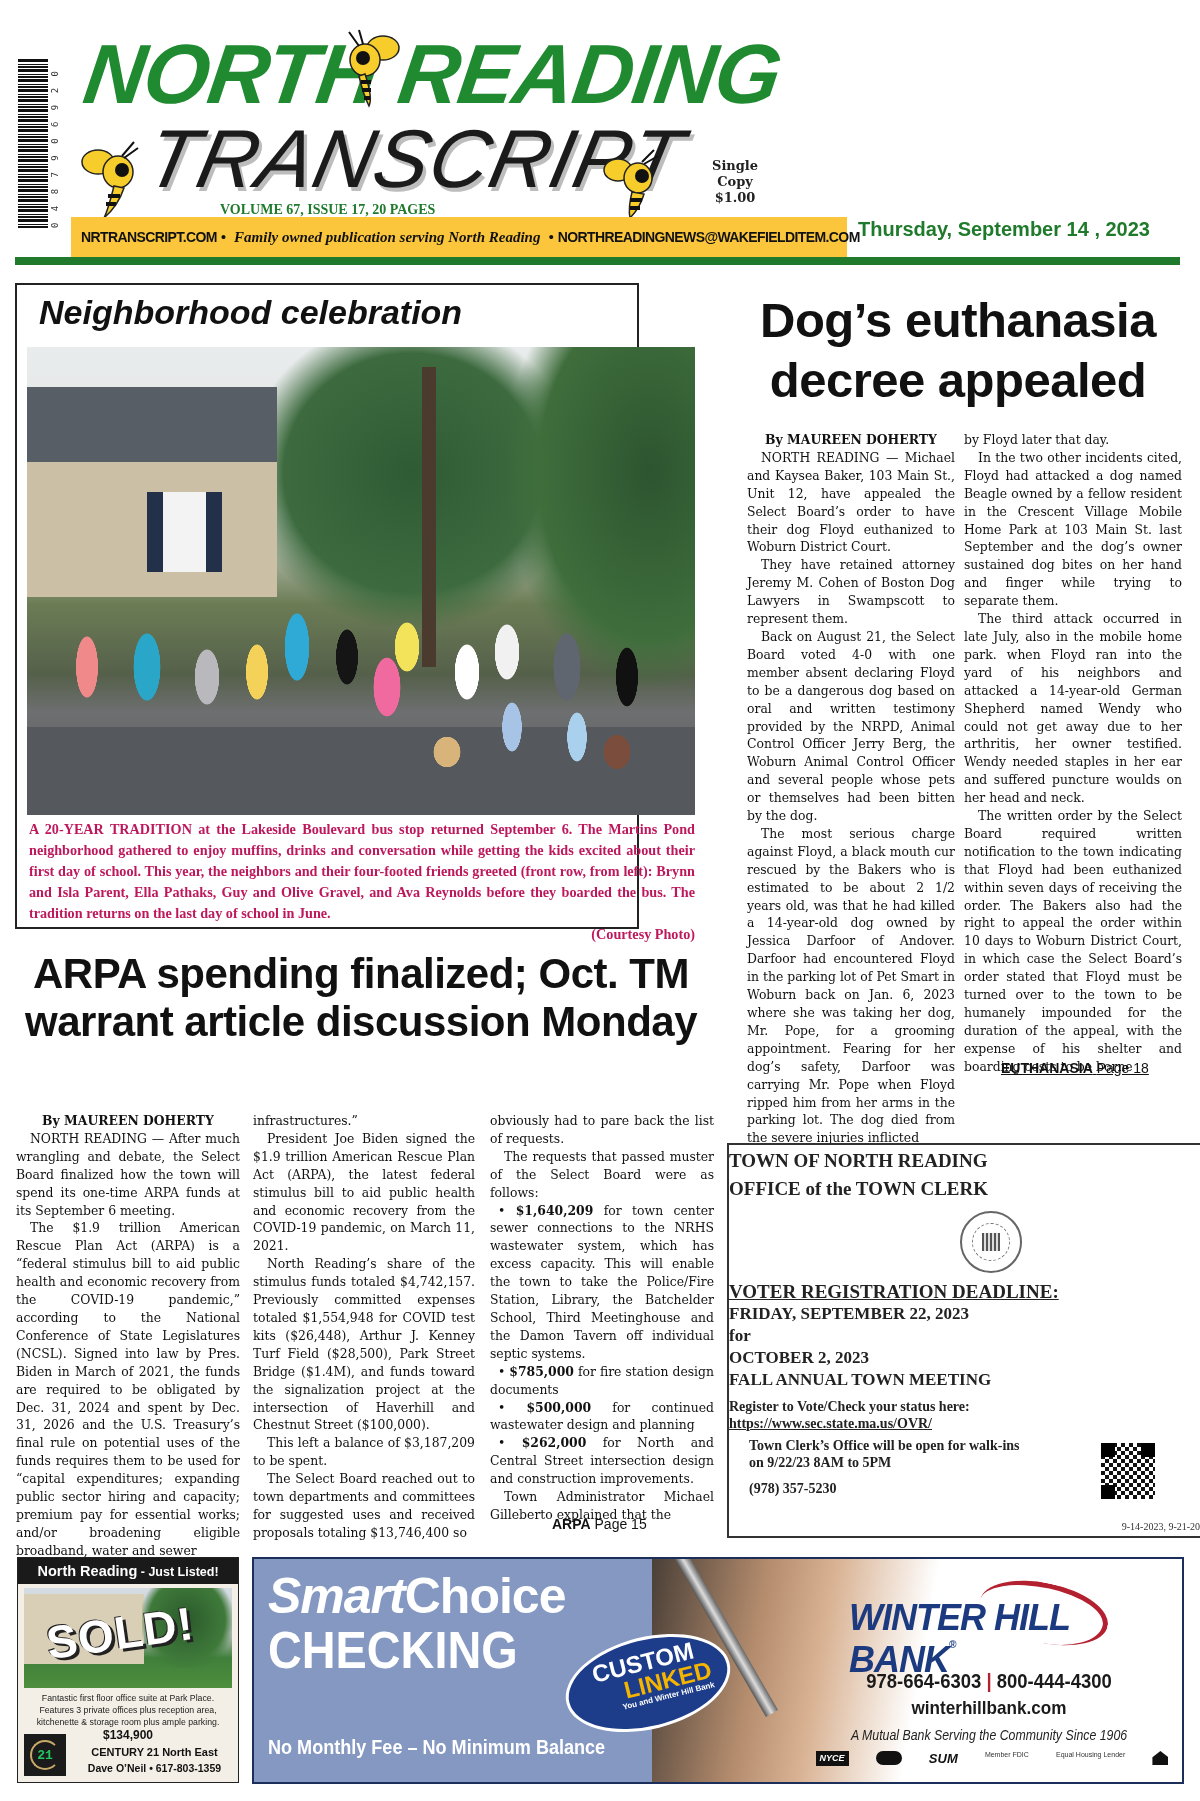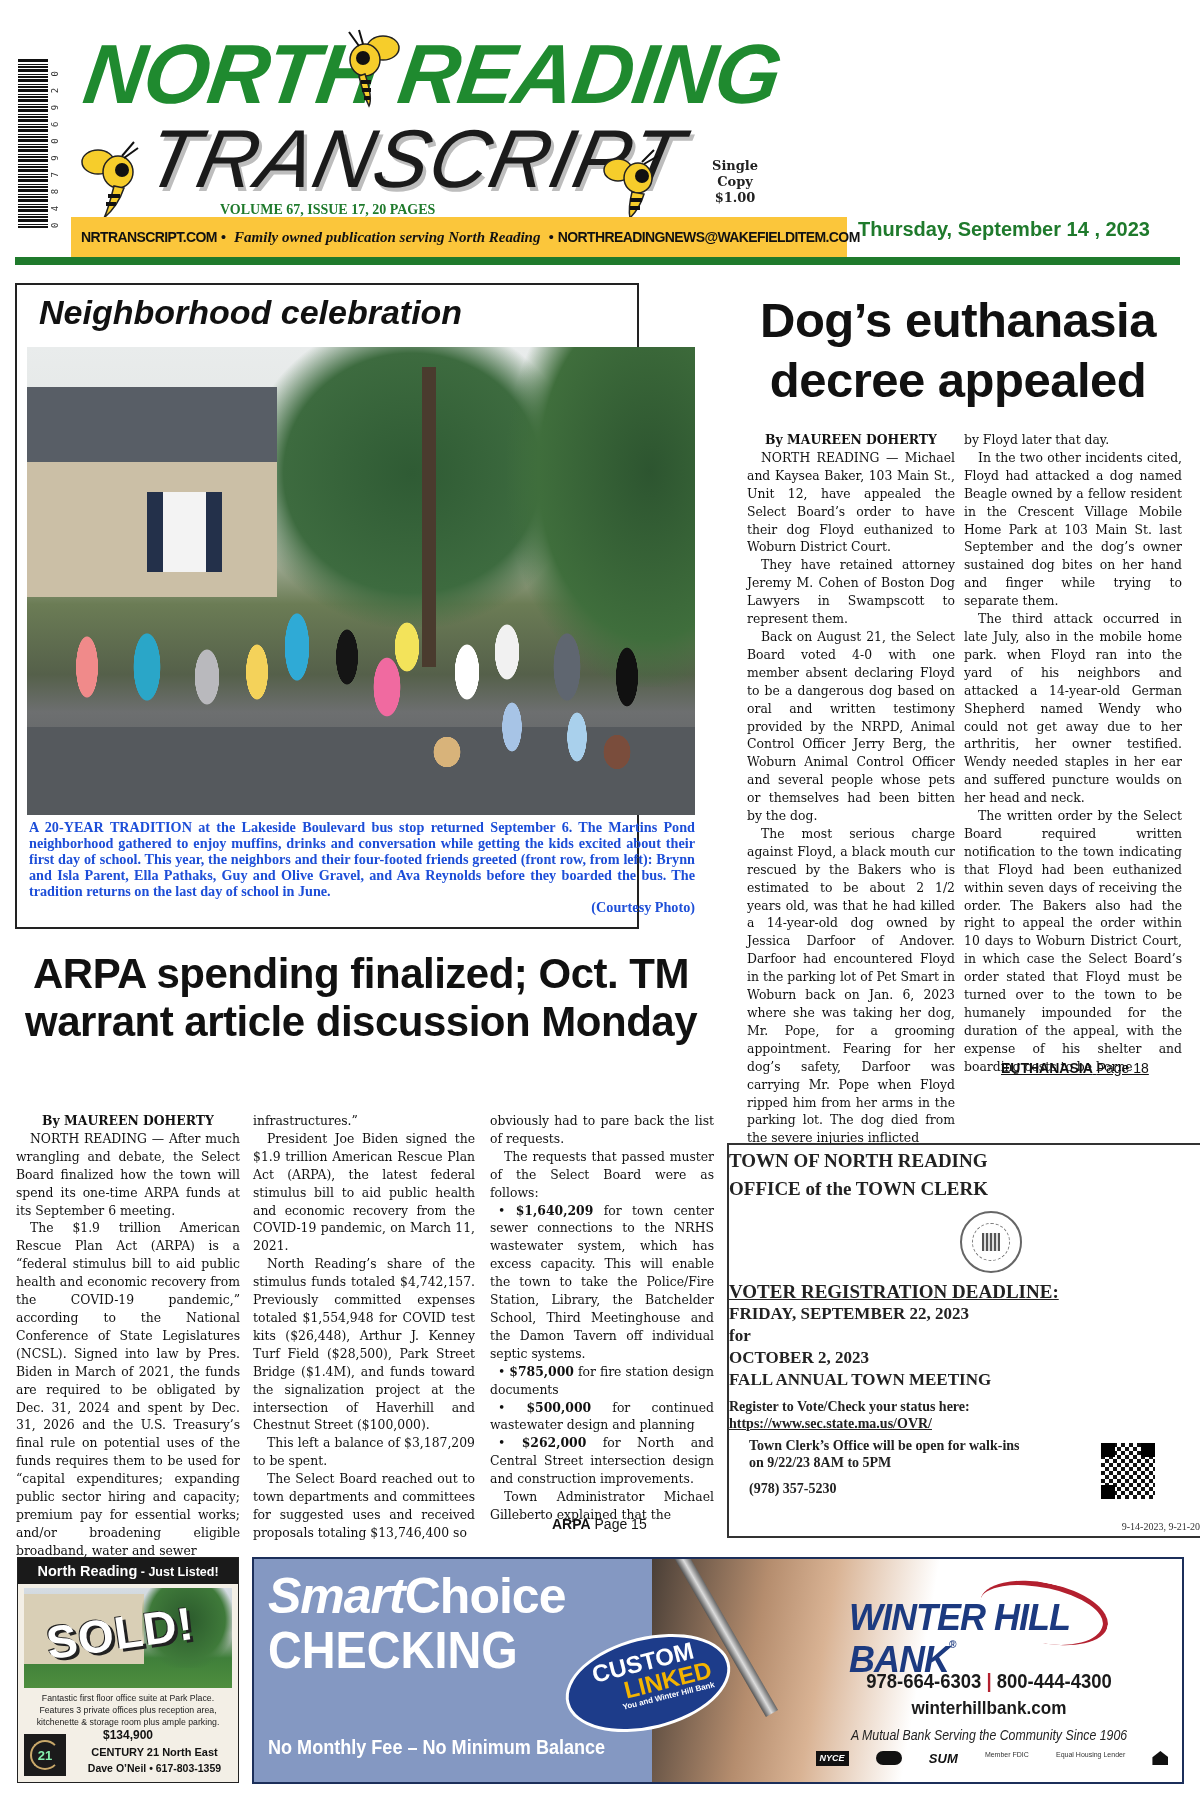--- a/index.html
+++ b/index.html
@@ -50,21 +50,21 @@
       radial-gradient(ellipse 22px 48px at 330px 110px, #f06aa0 60%, transparent 62%),
       radial-gradient(ellipse 20px 40px at 350px 70px, #f3e35a 60%, transparent 62%),
       radial-gradient(ellipse 20px 45px at 410px 95px, #ffffff 60%, transparent 62%),
       radial-gradient(ellipse 20px 45px at 450px 75px, #f1f1f1 60%, transparent 62%),
       radial-gradient(ellipse 22px 55px at 510px 90px, #5f6670 60%, transparent 62%),
       radial-gradient(ellipse 18px 48px at 570px 100px, #111 60%, transparent 62%),
       radial-gradient(ellipse 16px 40px at 455px 150px, #a7c4e6 60%, transparent 62%),
       radial-gradient(ellipse 16px 40px at 520px 160px, #a9d0ec 60%, transparent 62%),
       radial-gradient(ellipse 22px 25px at 390px 175px, #d8b37a 60%, transparent 62%),
       radial-gradient(ellipse 22px 28px at 560px 175px, #7a4d3c 60%, transparent 62%); }
-  .caption { position: absolute; left: 12px; top: 534px; width: 666px; font-family: "Liberation Serif", serif; font-weight: bold; font-size: 14.2px; line-height: 16px; text-align: justify; color: #1d4ed8; }
+  .caption { position: absolute; left: 12px; top: 534px; width: 666px; font-family: "Liberation Serif", serif; font-weight: bold; font-size: 14.2px; line-height: 21px; text-align: justify; color: #be185d; }
   .caption .lead { text-transform: none; }
   .credit { display: block; text-align: right; }
 
   
   .col { position: absolute; font-family: "DejaVu Serif", serif; font-size: 12.4px; line-height: 17.9px; text-align: justify; color: #111; hyphens: auto; }
   .col p { text-indent: 14px; margin-bottom: 0; }
   .col p.noind { text-indent: 0; }
   .byline { font-weight: bold; text-align: center; text-indent: 0 !important; }
   .jump { position: absolute; font-family: "Liberation Sans", sans-serif; font-size: 14px; color: #111; }
   .jump b { font-weight: bold; }
@@ -107,21 +107,21 @@
   .c21 { position: absolute; left: 17px; top: 1557px; width: 222px; height: 226px; border: 1px solid #222; background: #f3efe6; }
   .c21 .hdr { background: #1a1a1a; color: #fff; font-family: "Liberation Sans", sans-serif; font-weight: bold; font-size: 14.5px; height: 26px; line-height: 26px; text-align: center; }
   .c21 .hdr .sm { font-size: 12.5px; }
   .c21 .img { position: relative; height: 100px; margin: 4px 6px; overflow: hidden; background: linear-gradient(180deg,#d6dde4 0%,#bfc4c3 45%,#3f7f3a 70%,#4e8e3e 100%); }
   .c21 .img .bld { position: absolute; left: 0; top: 6px; width: 120px; height: 70px; background: #d9cfb6; }
   .c21 .img .trees { position: absolute; right: 0; top: 0; width: 90px; height: 80px; background: radial-gradient(ellipse at 50% 40%, #2b5a2c, #3f7a3a 60%, transparent 75%); }
   .c21 .img .sold { position: absolute; left: 22px; top: 18px; font-family: "Liberation Sans", sans-serif; font-weight: bold; font-size: 46px; color: #fff; transform: rotate(-8deg); text-shadow: 3px 3px 0 #222, -1px -1px 0 #222; letter-spacing: 1px; }
   .c21 .desc { font-family: "Liberation Sans", sans-serif; font-size: 9.5px; line-height: 12px; text-align: center; color: #222; transform: scaleX(0.92); }
   .c21 .pr { font-family: "Liberation Sans", sans-serif; font-weight: bold; font-size: 12px; text-align: center; }
   .c21 .logo { position: absolute; left: 6px; bottom: 6px; width: 42px; height: 42px; background: #1b1b1b; display: flex; align-items: center; justify-content: center; }
-  .c21 .logo span { width: 30px; height: 30px; border-radius: 50%; border: 2px solid #c9a96a; border-right-color: transparent; color: #86efac; font-family: Liberation Sans, sans-serif; font-weight: bold; font-size: 13px; display: flex; align-items: center; justify-content: center; }
+  .c21 .logo span { width: 30px; height: 30px; border-radius: 50%; border: 2px solid #c9a96a; border-right-color: transparent; color: #22c55e; font-family: Liberation Mono, monospace; font-weight: bold; font-size: 13px; display: flex; align-items: center; justify-content: center; }
   .c21 .agency { position: absolute; left: 54px; bottom: 24px; width: 165px; text-align: center; font-family: "Liberation Sans", sans-serif; font-weight: bold; font-size: 11px; }
   .c21 .agent { position: absolute; left: 54px; bottom: 8px; width: 165px; text-align: center; font-family: "Liberation Sans", sans-serif; font-weight: bold; font-size: 10.5px; }
 
   
   .bank { position: absolute; left: 252px; top: 1557px; width: 932px; height: 227px; border: 2px solid #1c2f5a; overflow: hidden; background: #fff; }
   .bank .left { position: absolute; left: 0; top: 0; width: 398px; height: 100%; background: #8498c2; }
   .bank .photo { position: absolute; left: 398px; top: 0; width: 300px; height: 100%; background: linear-gradient(100deg, #4a3f37 0%, #b58d6e 35%, #d9b394 55%, rgba(255,255,255,0.9) 85%, #fff 100%); }
   .bank .photo .pen { position: absolute; left: 18px; top: -10px; width: 14px; height: 190px; background: linear-gradient(90deg,#555,#ddd,#666); transform: rotate(-30deg); transform-origin: top; }
   .bank .smart { position: absolute; left: 14px; top: 10px; font-family: "Liberation Sans", sans-serif; font-weight: bold; font-size: 50px; color: #fff; letter-spacing: -1px; line-height: 54px; }
   .bank .smart i { font-style: italic; }

